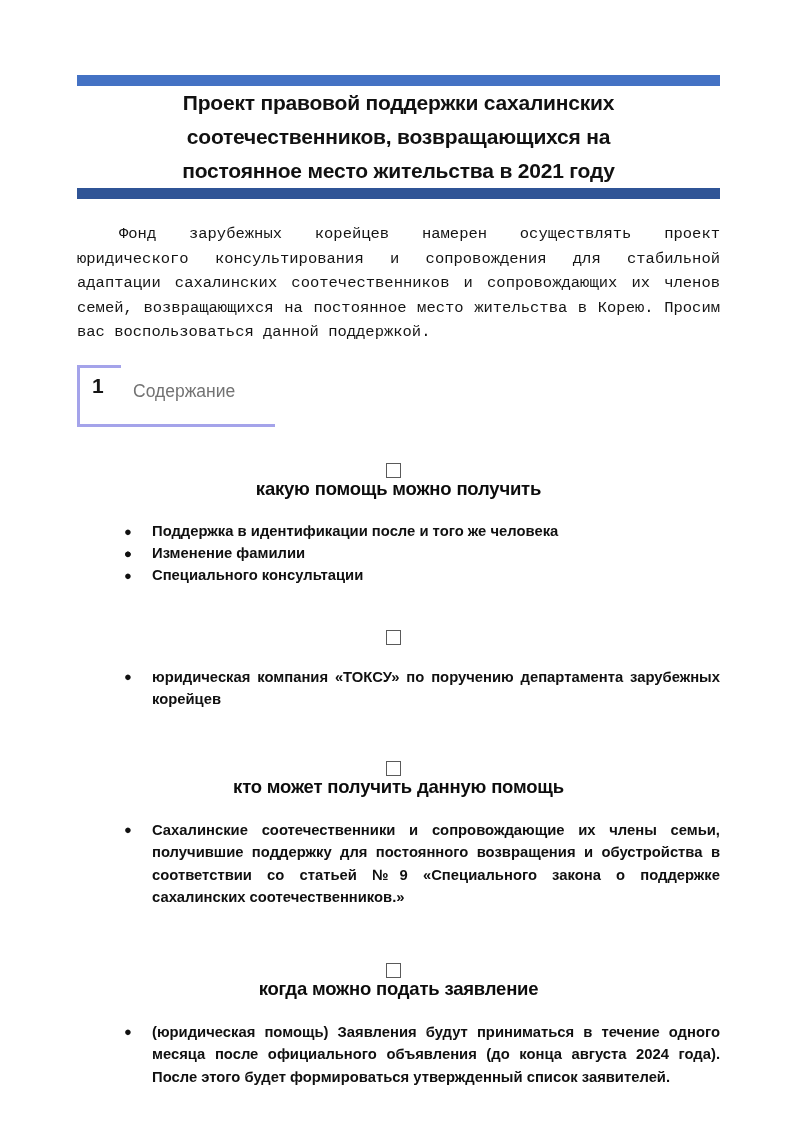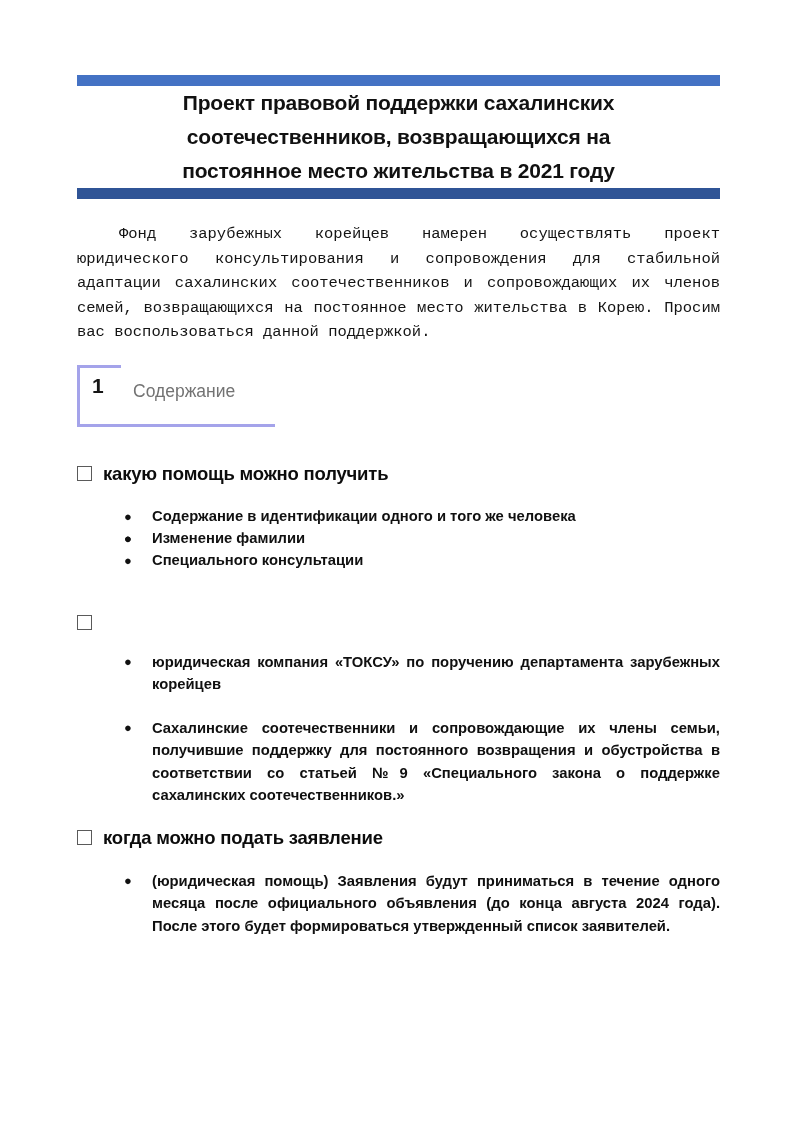--- a/index.html
+++ b/index.html
@@ -64,33 +64,34 @@
     color:#737373;
   }
 
   .section-header {
     display:flex;
     align-items:center;
     font-size:18.5px;
     font-weight:bold;
     letter-spacing:-0.2px;
     color:#0c0c0c;
+    flex-direction:column;
   }
   .checkbox {
     display:inline-block;
     width:15px; height:15px;
     border:1.5px solid #5a5a5a;
     background:#ffffff;
     margin-right:11px;
     flex:0 0 auto;
   }
   .sec-1 { margin-top:36px; }
   .sec-2 { margin-top:44px; }
   .sec-3 { margin-top:50px; }
-  .sec-4 { margin-top:20px; }
+  .sec-4 { margin-top:54px; }
 
   .bullet-list { margin-top:21px; }
   .bullet-item {
     position:relative;
     padding-left:75px;
     font-size:14.8px;
     font-weight:bold;
     line-height:21px;
     margin-bottom:1px;
     color:#101010;
@@ -130,21 +131,21 @@
     <span class="toc-label">Содержание</span>
   </div>
 
   <div class="section-header sec-1">
     <span class="checkbox"></span>
     <span>какую помощь можно получить</span>
   </div>
   <div class="bullet-list">
     <div class="bullet-item">
       <span class="bullet-glyph">●</span>
-      <span>Содержание в идентификации одного и того же человека</span>
+      <span>Поддержка в идентификации после и того же человека</span>
     </div>
     <div class="bullet-item">
       <span class="bullet-glyph">●</span>
     </div>
     <div class="bullet-item">
       <span class="bullet-glyph">●</span>
       <span>Изменение фамилии</span>
     </div>
     <div class="bullet-item">
       <span class="bullet-glyph">●</span>
@@ -155,20 +156,24 @@
   <div class="section-header sec-2">
     <span class="checkbox"></span>
   </div>
   <div class="bullet-list">
     <div class="bullet-item multiline">
       <span class="bullet-glyph">●</span>
       <span>юридическая компания «ТОКСУ» по поручению департамента зарубежных корейцев</span>
     </div>
   </div>
 
+  <div class="section-header sec-3">
+    <span class="checkbox"></span>
+    <span>кто может получить данную помощь</span>
+  </div>
   <div class="bullet-list">
     <div class="bullet-item multiline">
       <span class="bullet-glyph">●</span>
       <span>Сахалинские соотечественники и сопровождающие их члены семьи, получившие поддержку для постоянного возвращения и обустройства в соответствии со статьей №9 «Специального закона о поддержке сахалинских соотечественников.»</span>
     </div>
   </div>
 
   <div class="section-header sec-4">
     <span class="checkbox"></span>
     <span>когда можно подать заявление</span>

